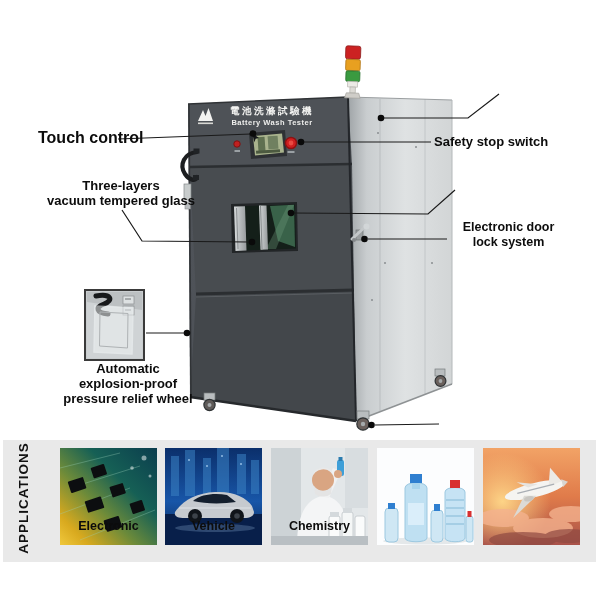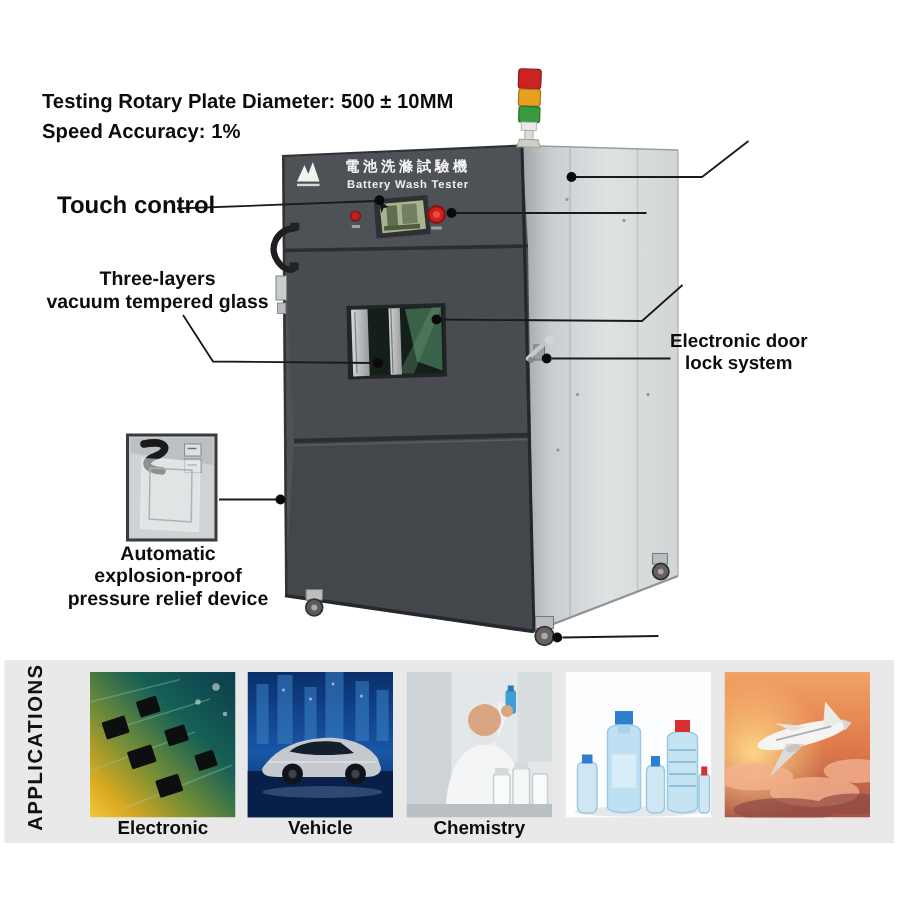--- a/index.html
+++ b/index.html
@@ -3,28 +3,28 @@
 <meta charset="utf-8">
 <style>
   * { margin:0; padding:0; box-sizing:border-box; }
   html,body { width:600px; height:600px; background:#ffffff; font-family:"Liberation Sans", sans-serif; }
   #stage { position:relative; width:600px; height:600px; background:#fff; overflow:hidden; }
   #scene { position:absolute; left:0; top:0; z-index:1; }
   .lbl { position:absolute; z-index:2; color:#0c0c0c; font-weight:bold; white-space:pre-line; }
   .sz13 { font-size:13px; line-height:15px; }
   .sz12 { font-size:12.5px; line-height:15px; }
   .specs { font-size:13.5px; line-height:20px; }
-  .ctr { text-align:center; }
+  .ctr { text-align:center;margin-left:16px; }
   .apps-strip { position:absolute; left:3px; right:4px; top:440px; height:122px; background:#e9e9e9; z-index:0; }
   .apps-head { position:absolute; left:-55px; top:489px; width:160px; height:18px; z-index:2;
                transform:rotate(-90deg); text-align:center; font-weight:bold; font-size:13.5px;
                letter-spacing:1px; color:#111; }
   .app-fig { position:absolute; top:448px; width:97px; height:97px; z-index:1; }
   .app-fig svg { display:block; width:97px; height:97px; }
-  .app-lbl { position:absolute; top:545px; width:97px; z-index:2; text-align:center;
+  .app-lbl { position:absolute; top:519px; width:97px; z-index:2; text-align:center;
              font-weight:bold; font-size:12.5px; color:#0c0c0c; }
 </style>
 </head>
 <body>
 
 <div id="stage">
 
   <div class="apps-strip"></div>
 
   <svg id="scene" width="600" height="600" viewBox="0 0 600 600">
@@ -187,30 +187,29 @@
       <circle cx="381" cy="118" r="3.3"></circle>
       <circle cx="301" cy="142" r="3.3"></circle>
       <circle cx="252" cy="242" r="3.3"></circle>
       <circle cx="291" cy="213" r="3.3"></circle>
       <circle cx="364.5" cy="239" r="3.3"></circle>
       <circle cx="187" cy="333" r="3.3"></circle>
       <circle cx="371.5" cy="425" r="3.3"></circle>
     </g>
   </svg>
 
-  <div class="lbl specs" style="left:28px; top:58px;">Testing Rotary Plate Diameter: 500 ± 10MM
-Speed Accuracy: 1%</div>
   <div class="lbl sz13" style="left:38px; top:130px; font-size:16px;">Touch control</div>
+  <div class="lbl sz13" style="left:434px; top:134px;">Safety stop switch</div>
   <div class="lbl sz12 ctr" style="left:445px; top:220px; width:95px;">Electronic door
 lock system</div>
   <div class="lbl sz13 ctr" style="left:25px; top:178px; width:160px;">Three-layers
 vacuum tempered glass</div>
   <div class="lbl sz13 ctr" style="left:32px; top:361px; width:160px;">Automatic
 explosion-proof
-pressure relief device</div>
+pressure relief wheel</div>
 
   <div class="apps-head">APPLICATIONS</div>
 
   <div class="app-fig" style="left:60px;">
     <svg viewBox="0 0 97 97">
       <rect width="97" height="97" fill="url(#elecGrad)"></rect>
       <g stroke="#9ad0b8" stroke-width="1" opacity="0.35">
         <line x1="0" y1="20" x2="60" y2="5"></line>
           <line x1="10" y1="40" x2="80" y2="18"></line>
         <line x1="0" y1="66" x2="70" y2="40"></line>

